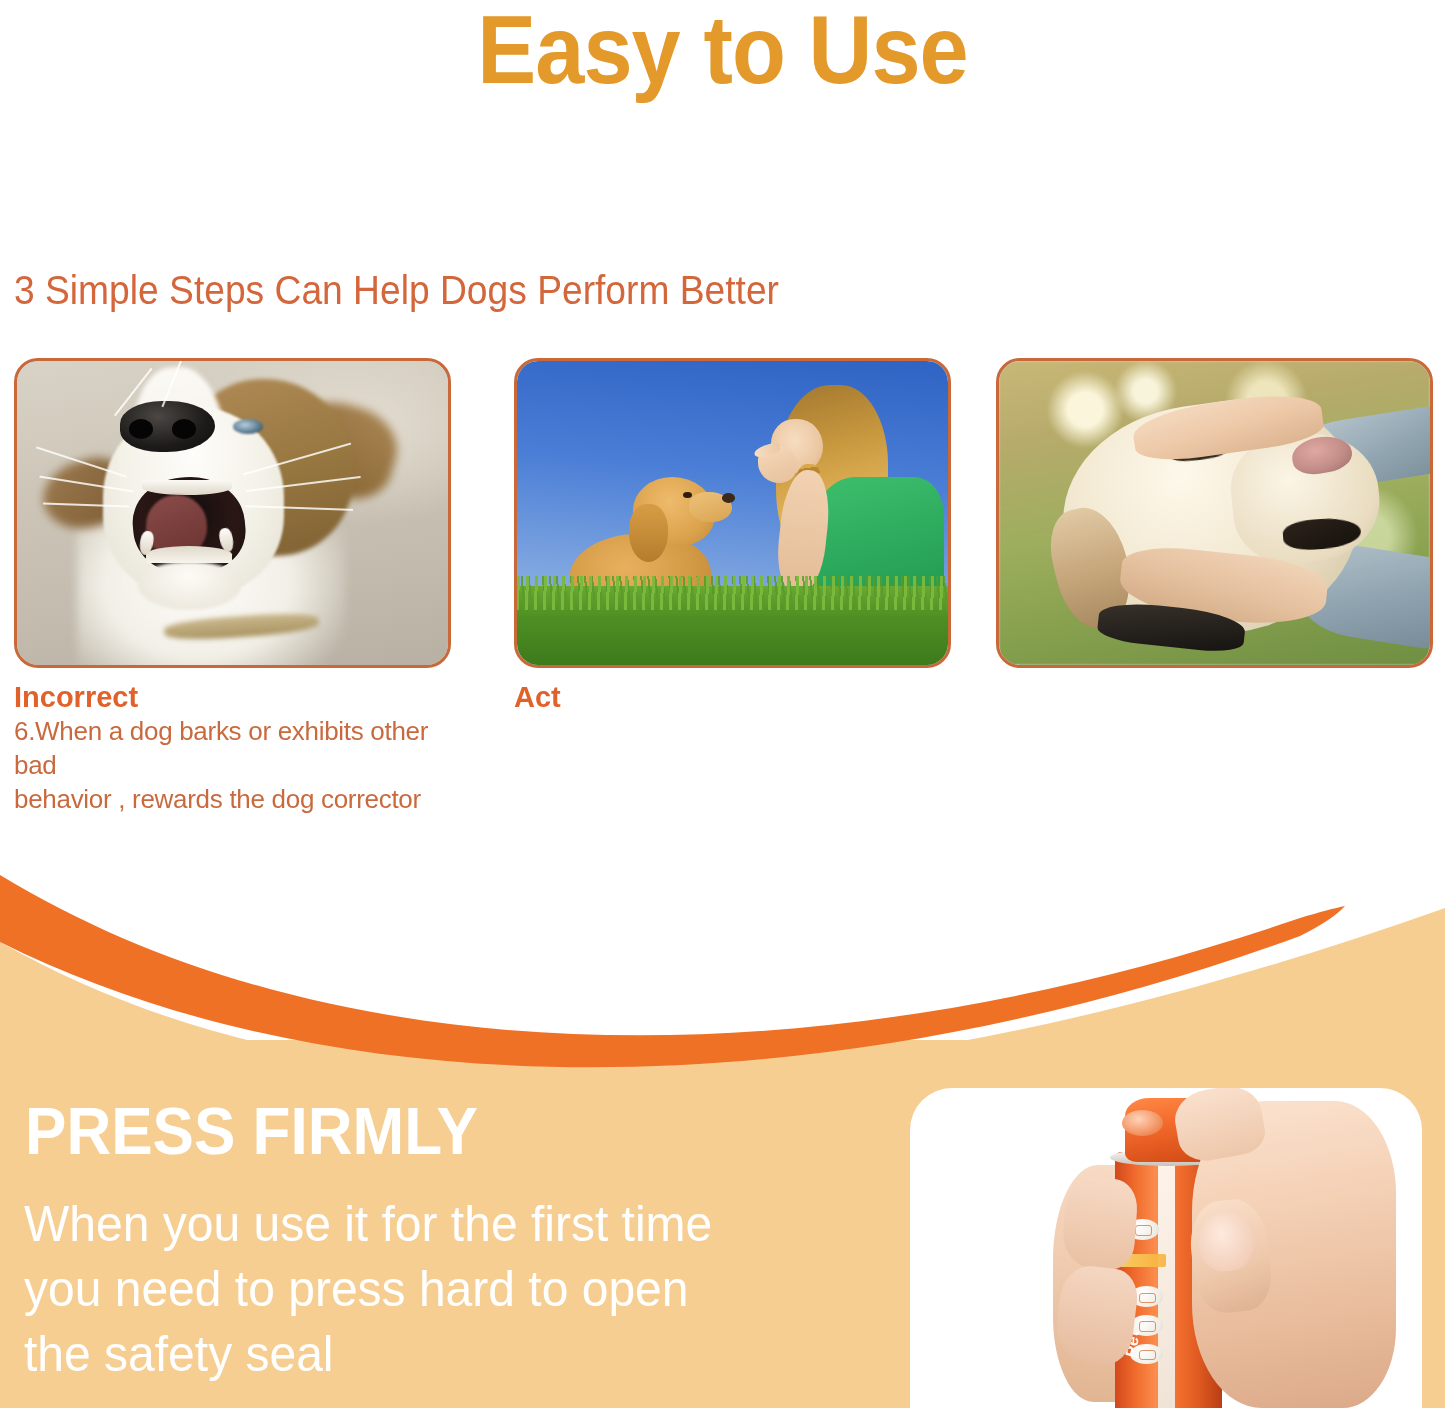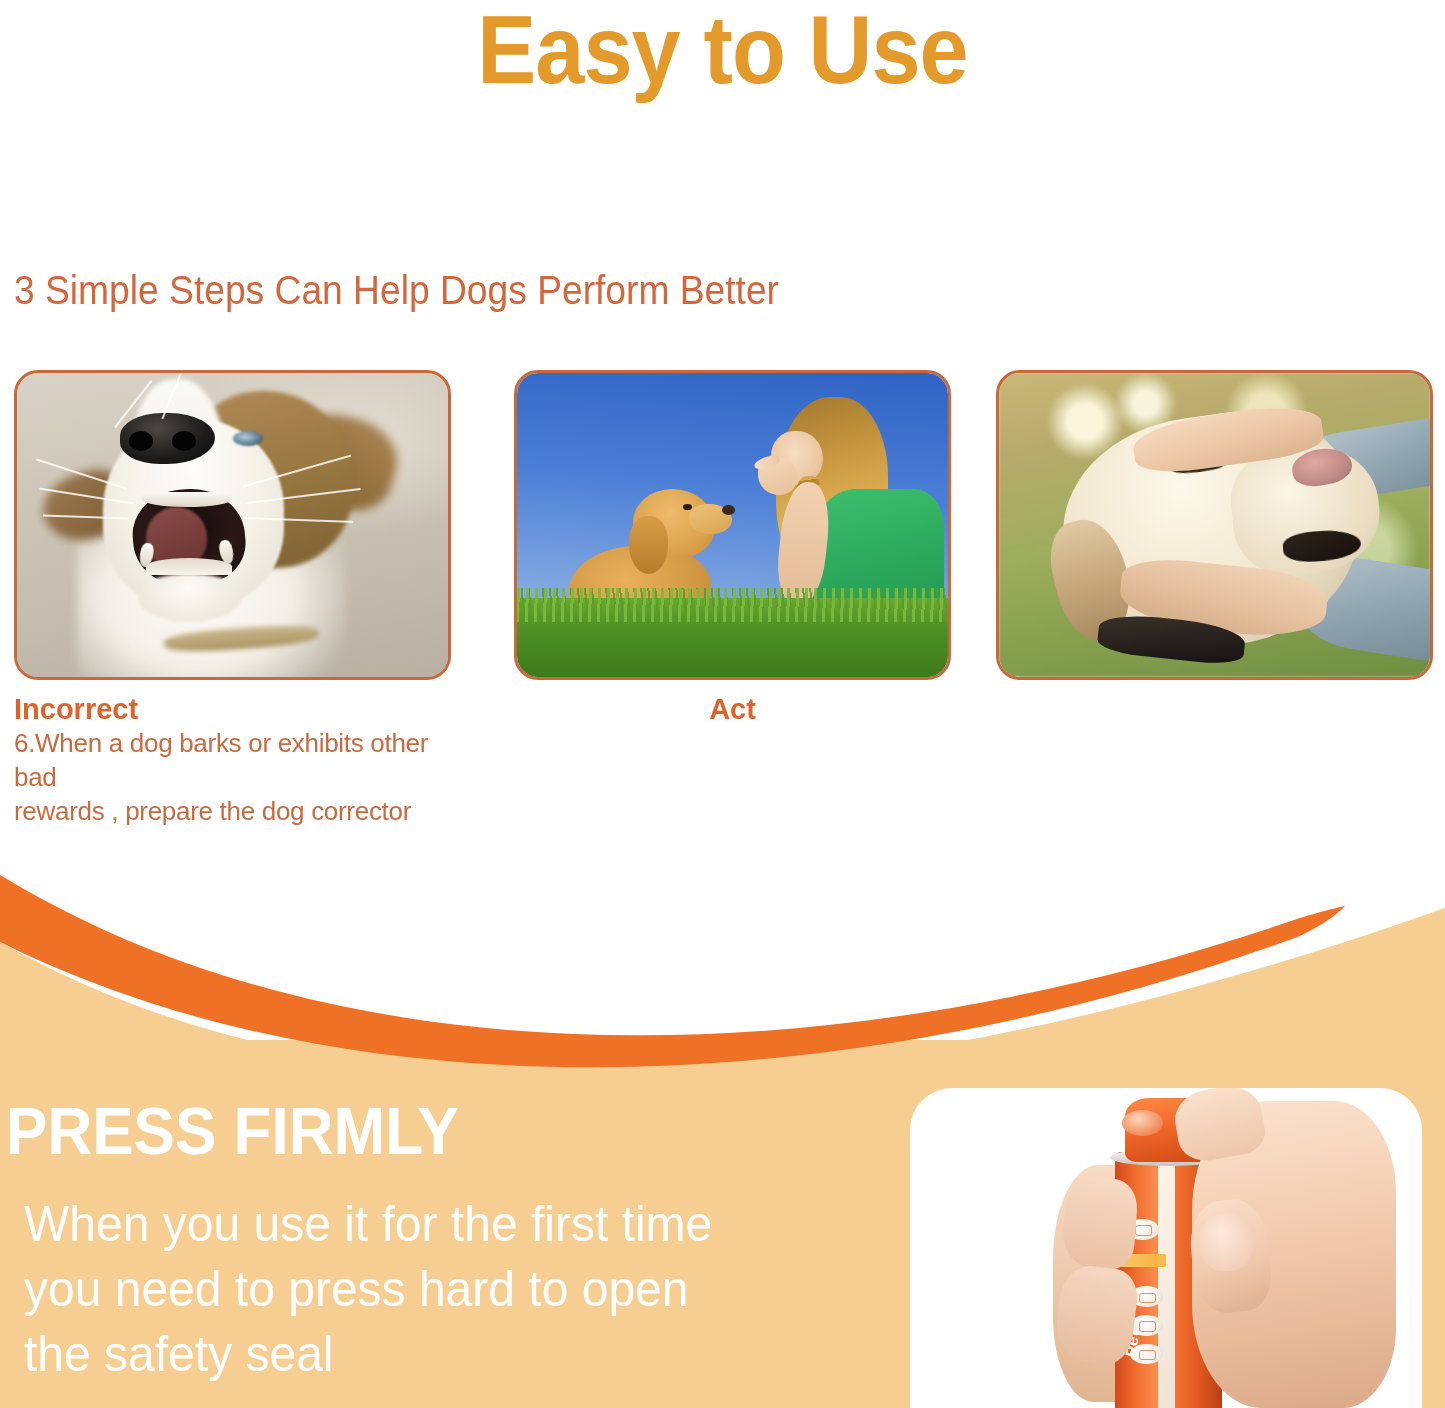--- a/index.html
+++ b/index.html
@@ -47,30 +47,30 @@
     letter-spacing: 0px;
     transform: scaleX(0.93);
     transform-origin: 0 50%;
     white-space: nowrap;
   }
 
   
   .steps {
     position: absolute;
     left: 0;
-    top: 370px;
+    top: 358px;
     width: 1198px;
     height: 460px;
   }
   .step {
     position: absolute;
     top: 0;
   }
   .step-1 { left: 14px;   width: 437px; }
-  .step-2 { left: 514px;  width: 437px; text-align: center; }
+  .step-2 { left: 514px;  width: 437px; }
   .step-3 { left: 996px;  width: 437px; }
 
   .photo-frame {
     position: relative;
     width: 100%;
     height: 310px;
     border: 3px solid #C9693A;
     border-radius: 24px;
     overflow: hidden;
     background: #d8d4cd;
@@ -401,21 +401,21 @@
     position: absolute;
     left: 0;
     top: 1040px;
     width: 1445px;
     height: 368px;
     background: #F7CE92;
   }
 
   .press-row {
     position: absolute;
-    left: 6px;
+    left: 25px;
     top: 1098px;
     display: flex;
     align-items: flex-end;
     gap: 16px;
   }
   .press-firmly {
     font-family: "Liberation Sans Narrow", "Liberation Sans", sans-serif;
     font-size: 66px;
     font-weight: bold;
     color: #FFFFFF;
@@ -642,21 +642,21 @@
           <div class="p1-whisk" style="left:52%;top:32%;width:26%;transform:rotate(-16deg);"></div>
           <div class="p1-whisk" style="left:53%;top:40%;width:27%;transform:rotate(-7deg);"></div>
           <div class="p1-whisk" style="left:53%;top:48%;width:25%;transform:rotate(2deg);"></div>
           <div class="p1-whisk" style="left:20%;top:10%;width:14%;transform:rotate(-52deg);"></div>
           <div class="p1-whisk" style="left:30%;top:7%;width:12%;transform:rotate(-68deg);"></div>
         </div>
       </div>
       <div class="step-head">Incorrect</div>
       <div class="step-body">
         <div>6.When a dog barks or exhibits other bad</div>
-        <div>rewards , prepare the dog corrector</div>
+        <div>behavior , rewards the dog corrector</div>
       </div>
     </div>
 
     <div class="step step-2">
       <div class="photo-frame">
         <div class="photo-inner">
           <div class="p2-sky"></div>
           <div class="p2-woman-hair"></div>
           <div class="p2-woman-face"></div>
           <div class="p2-woman-torso"></div>

